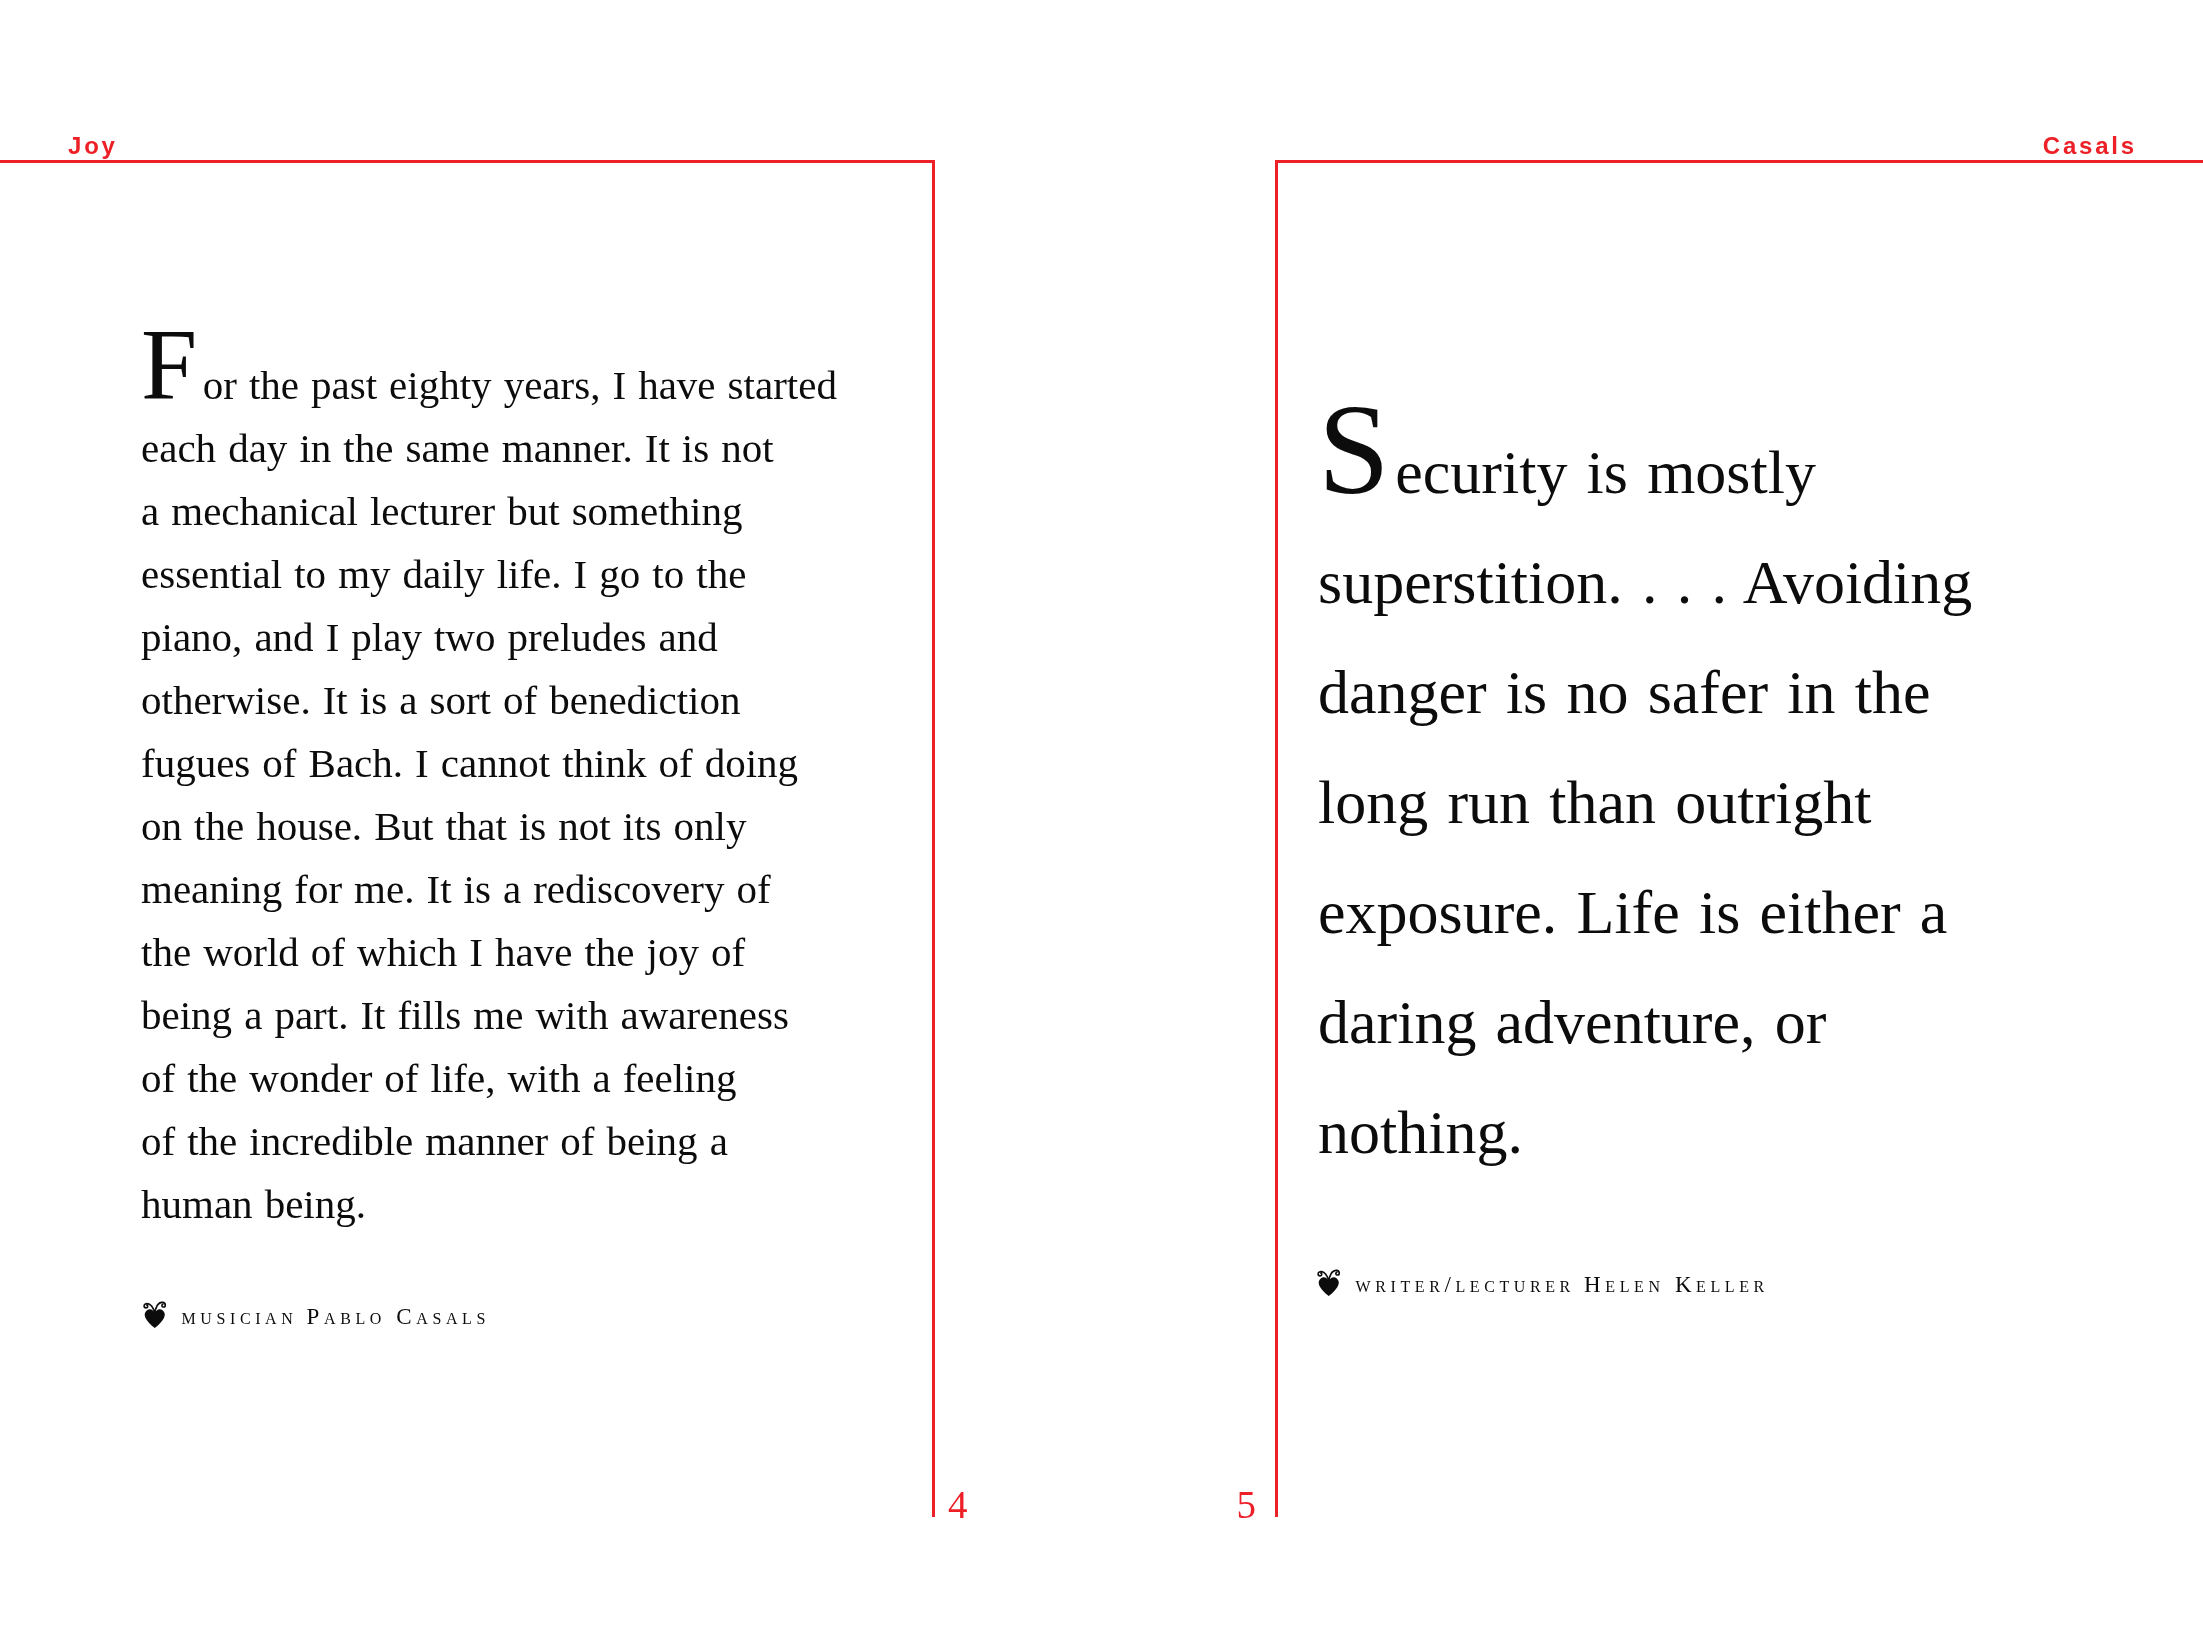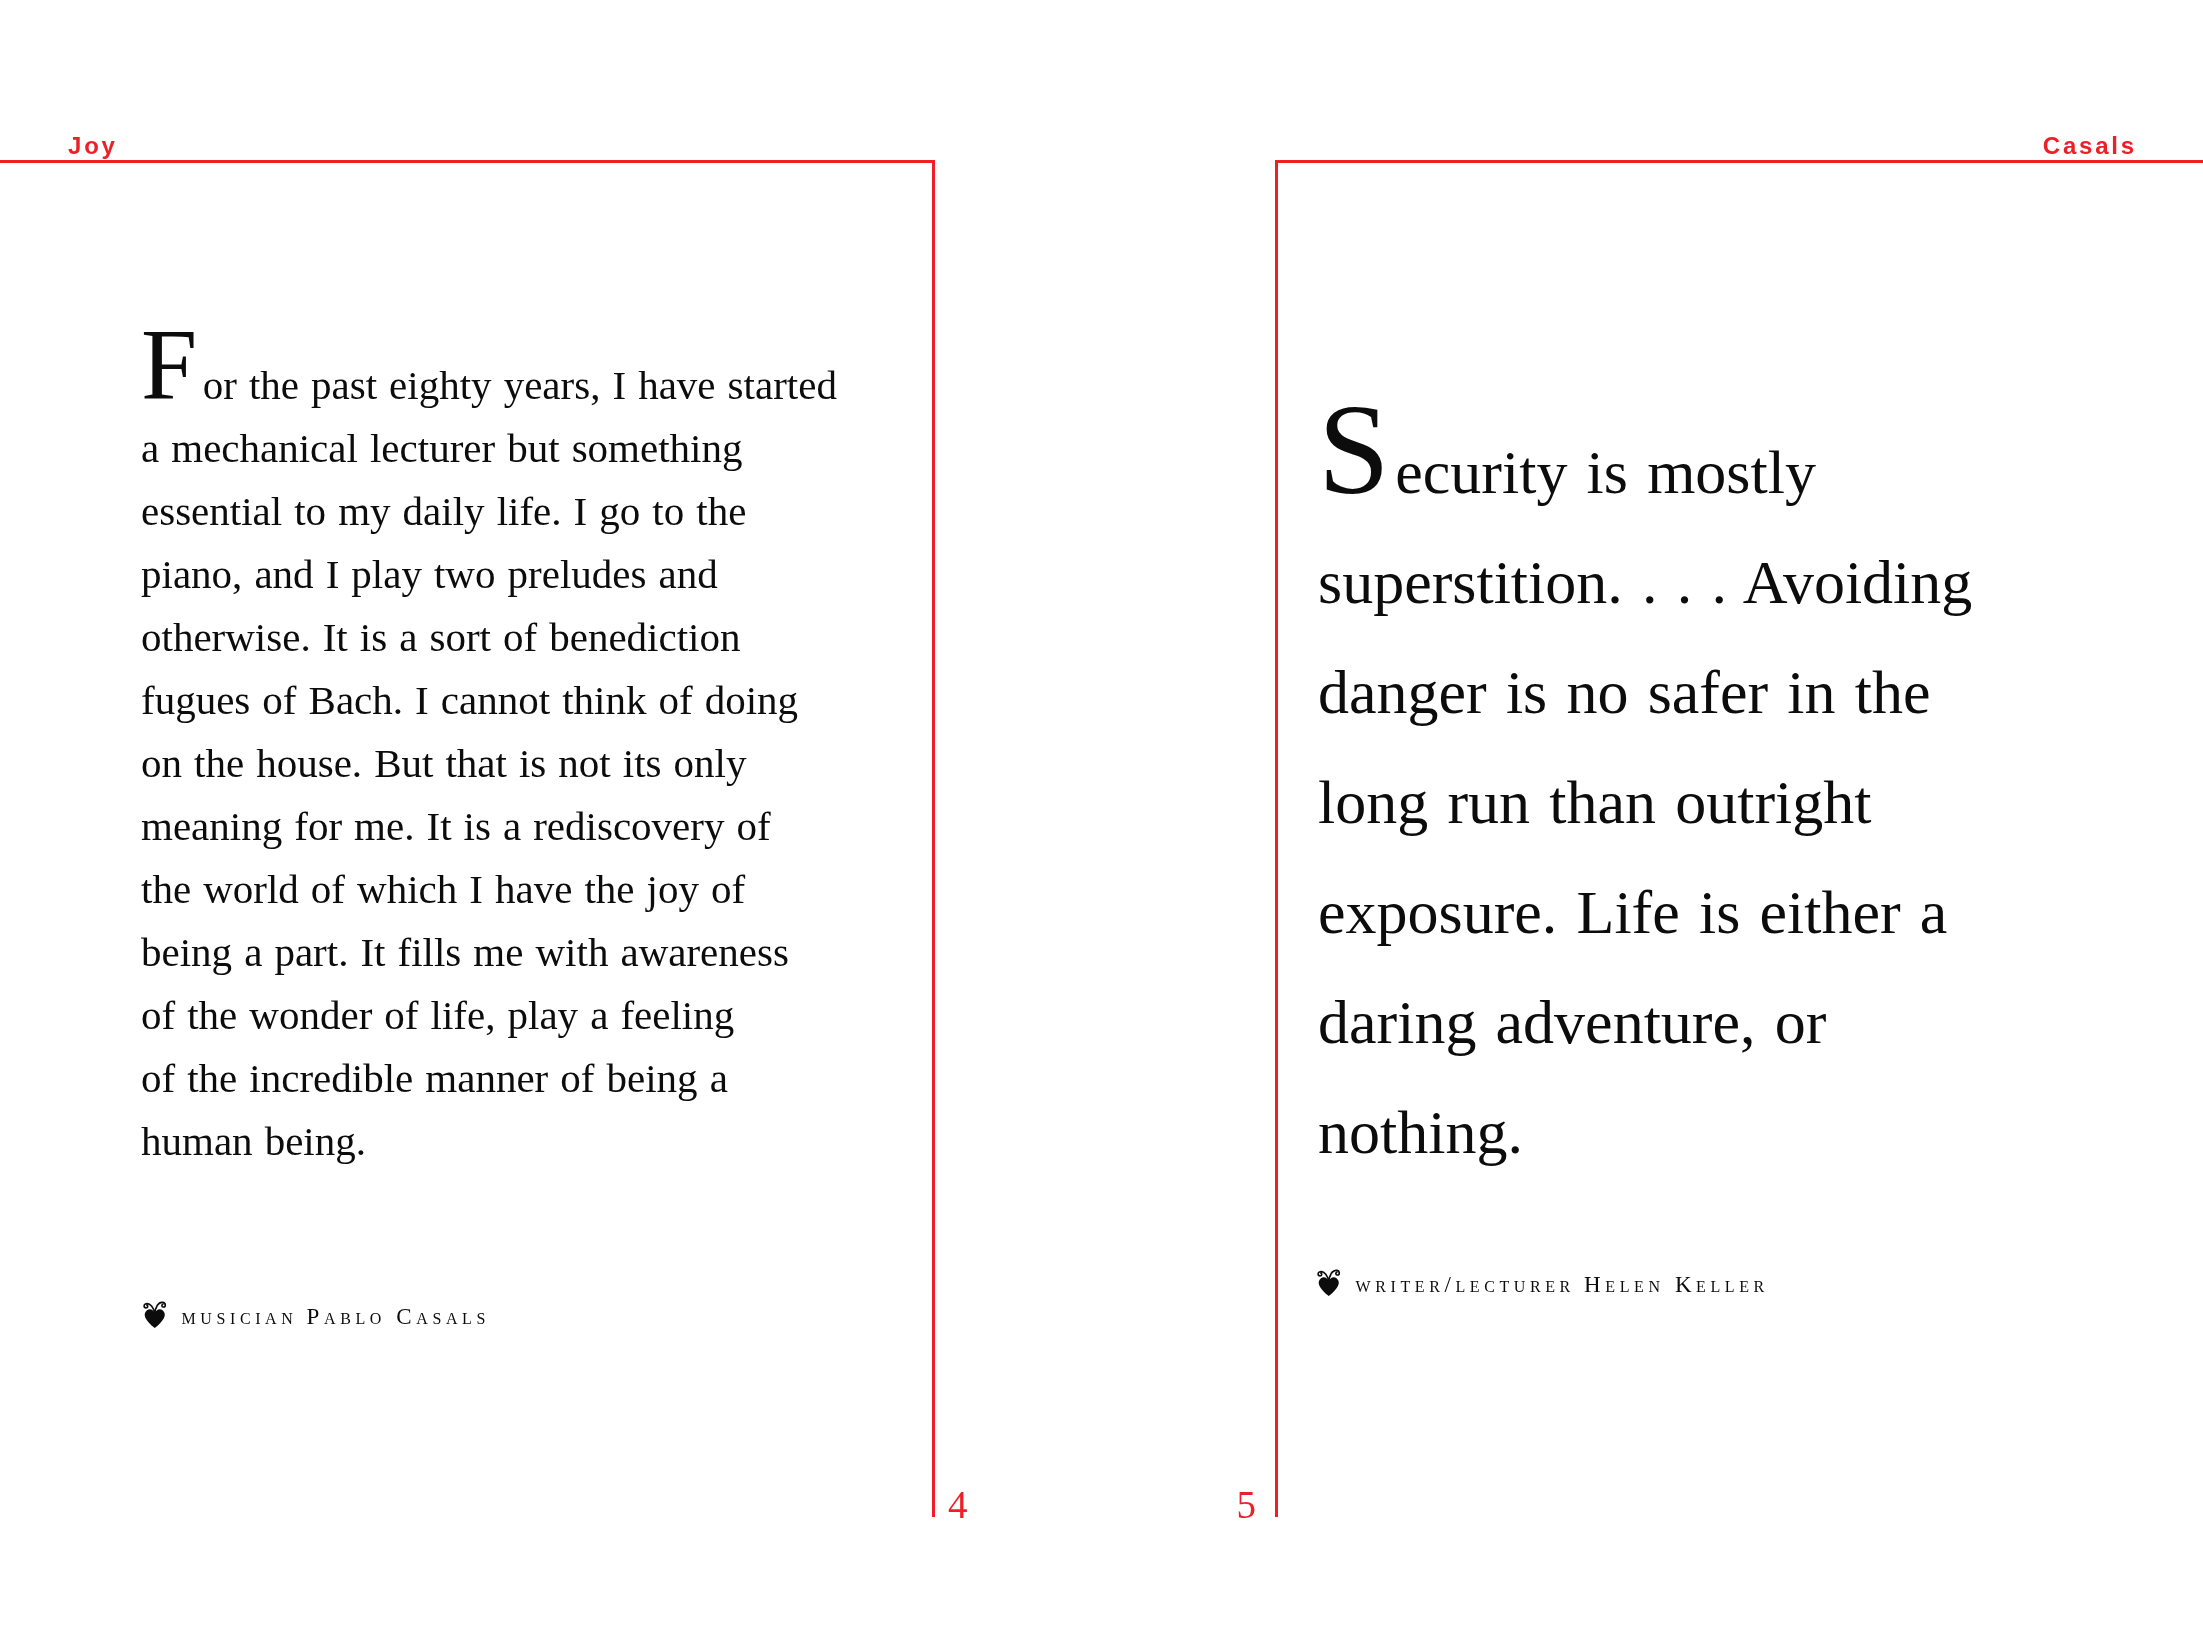--- a/index.html
+++ b/index.html
@@ -83,30 +83,31 @@
   <div class="rule" id="rule-side-left"></div>
   <div class="rule" id="rule-top-right"></div>
   <div class="rule" id="rule-side-right"></div>
 
   <div class="running-head" id="head-left">Joy</div>
   <div class="running-head" id="head-right">Casals</div>
 
   <div class="quote" id="quote-left">
     <div class="qline"><span class="initial">F</span><span>or the past eighty years, I have started</span></div>
     <div>
+        <div class="qline">each day in the same manner. It is not</div>
         <div class="qline">a mechanical lecturer but something</div>
         <div class="qline">essential to my daily life. I go to the</div>
         <div class="qline">piano, and I play two preludes and</div>
         <div class="qline">otherwise. It is a sort of benediction</div>
         <div class="qline">fugues of Bach. I cannot think of doing</div>
         <div class="qline">on the house. But that is not its only</div>
         <div class="qline">meaning for me. It is a rediscovery of</div>
         <div class="qline">the world of which I have the joy of</div>
         <div class="qline">being a part. It fills me with awareness</div>
-        <div class="qline">of the wonder of life, play a feeling</div>
+        <div class="qline">of the wonder of life, with a feeling</div>
         <div class="qline">of the incredible manner of being a</div>
         <div class="qline">human being.</div>
       </div>
   </div>
 
   <div class="quote" id="quote-right">
     <div class="qline"><span class="initial">S</span><span>ecurity is mostly</span></div>
     <div>
         <div class="qline">superstition. . . . Avoiding</div>
         <div class="qline">danger is no safer in the</div>

